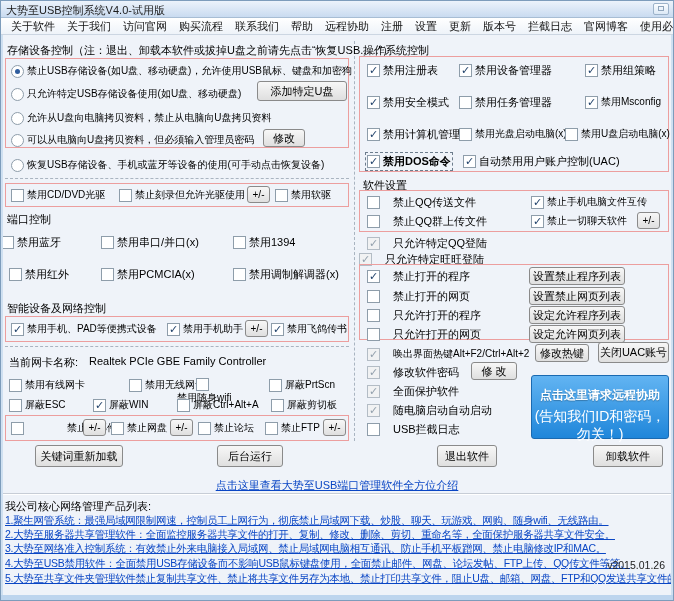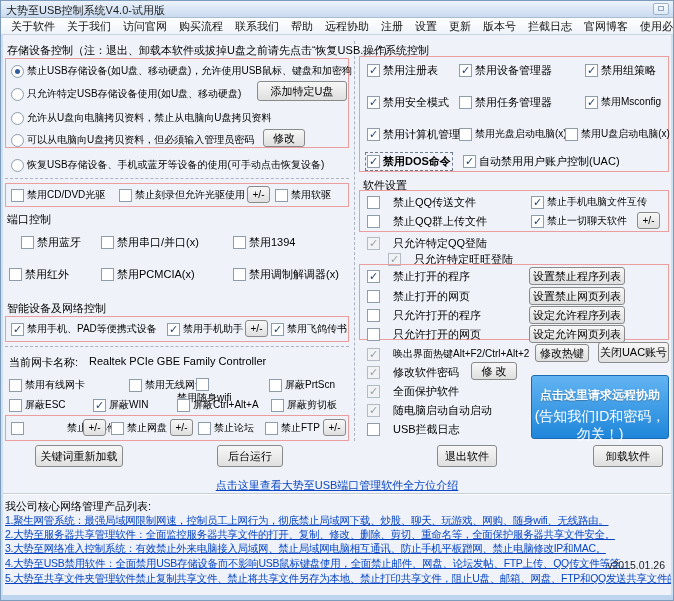--- a/index.html
+++ b/index.html
@@ -127,21 +127,21 @@
     <span class="box"></span>
       <span class="tight">禁止刻录但允许光驱使用</span>
   </div>
   <div class="btn pm" style="left:246px; top:185px;">+/-</div>
   <div class="cb" style="left:274px; top:187px;">
     <span class="box"></span>
       <span class="tight">禁用软驱</span>
   </div>
 
   <div class="sect" style="left:6px; top:211px;">端口控制</div>
-  <div class="cb" style="left:20px; top:234px;">
+  <div class="cb" style="left:0; top:234px;">
     <span class="box"></span>
       <span>禁用蓝牙</span>
   </div>
   <div class="cb" style="left:100px; top:234px;">
     <span class="box"></span>
       <span>禁用串口/并口(x)</span>
   </div>
   <div class="cb" style="left:232px; top:234px;">
     <span class="box"></span>
       <span>禁用1394</span>
@@ -299,21 +299,21 @@
   <div class="cb checked" style="left:530px; top:213px;">
     <span class="box"></span>
       <span class="tight">禁止一切聊天软件</span>
   </div>
   <div class="btn pm" style="left:636px; top:211px;">+/-</div>
 
   <div class="cb gray gap" style="left:366px; top:235px;">
     <span class="box"></span>
       <span>只允许特定QQ登陆</span>
   </div>
-  <div class="cb gray gap" style="left:387px; top:251px;">
+  <div class="cb gray gap" style="left:358px; top:251px;">
     <span class="box"></span>
       <span>只允许特定旺旺登陆</span>
   </div>
 
   <div class="redbox" style="left:358px; top:263px; width:310px; height:76px;"></div>
   <div class="cb checked gap" style="left:366px; top:268px;">
     <span class="box"></span>
       <span>禁止打开的程序</span>
   </div>
   <div class="btn" style="left:528px; top:266px; width:96px; height:18px;">设置禁止程序列表</div>

